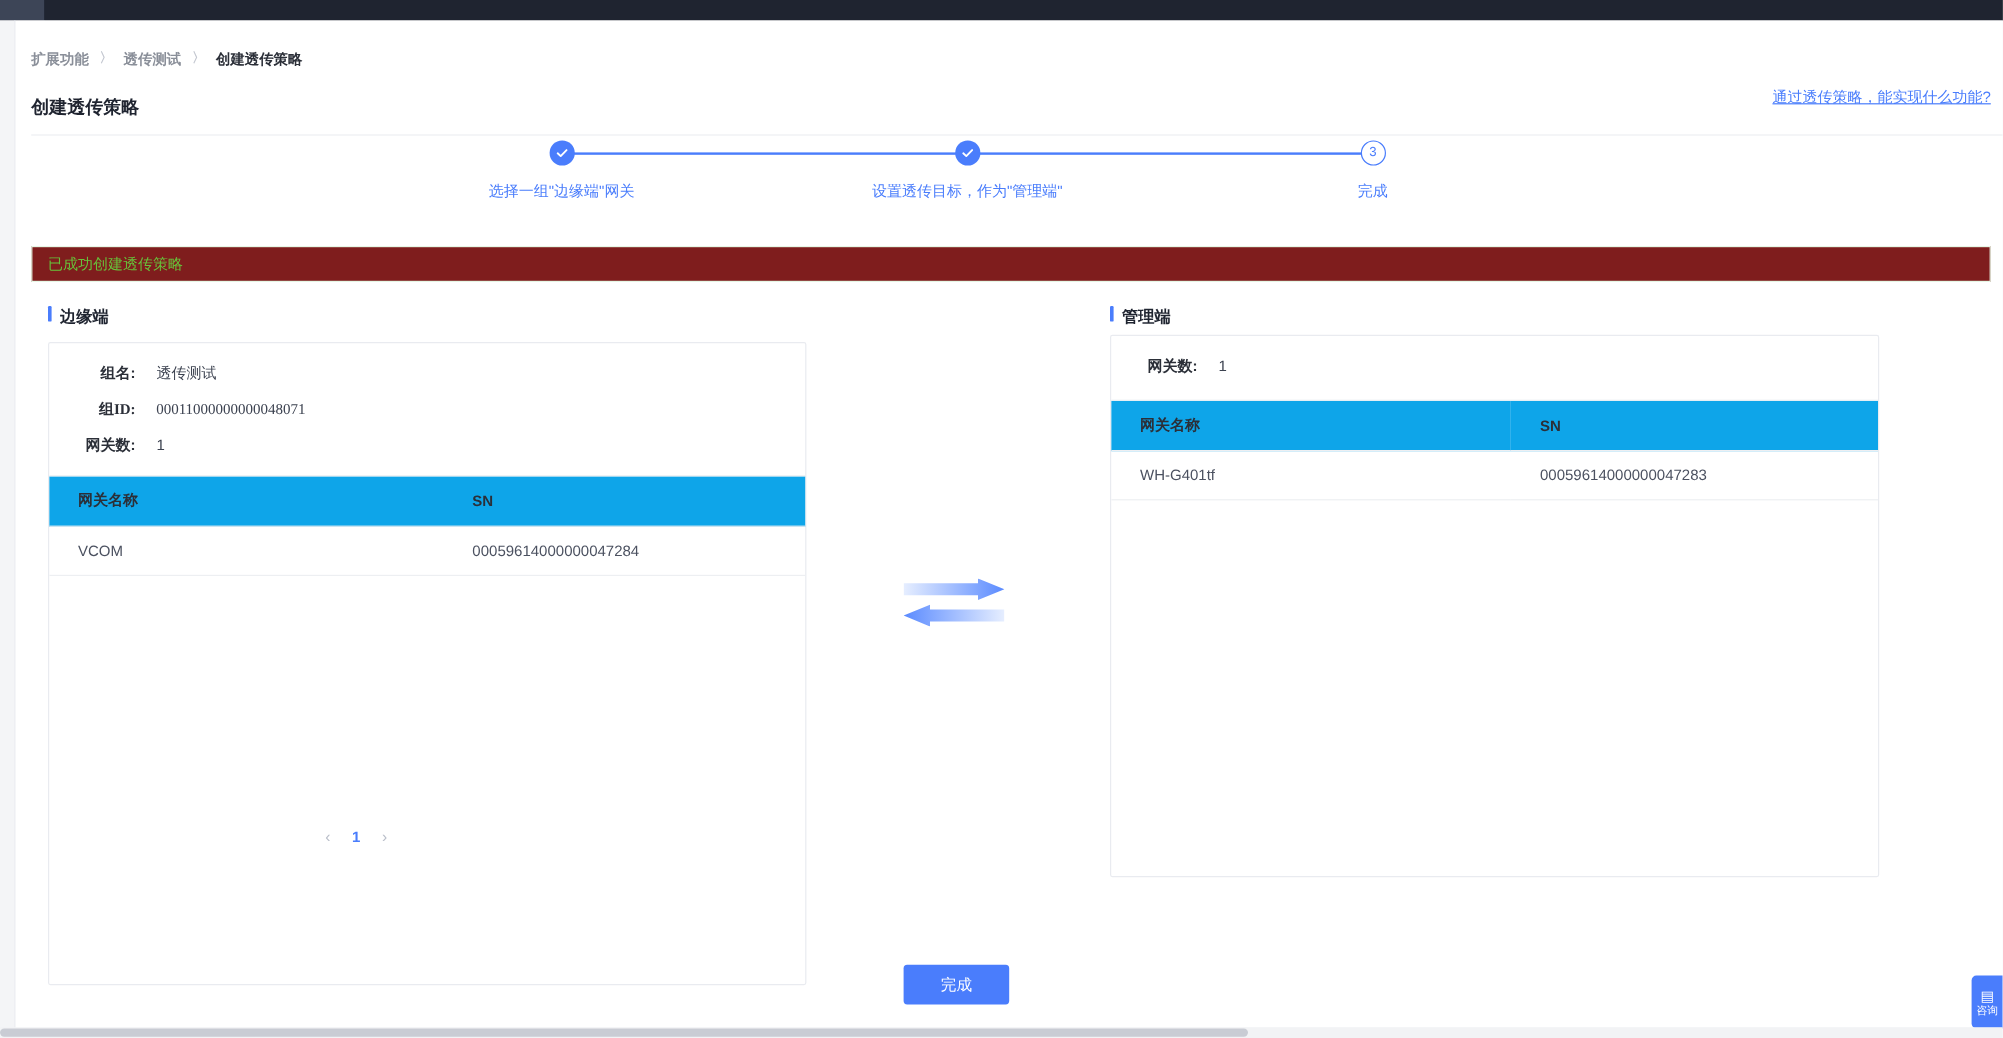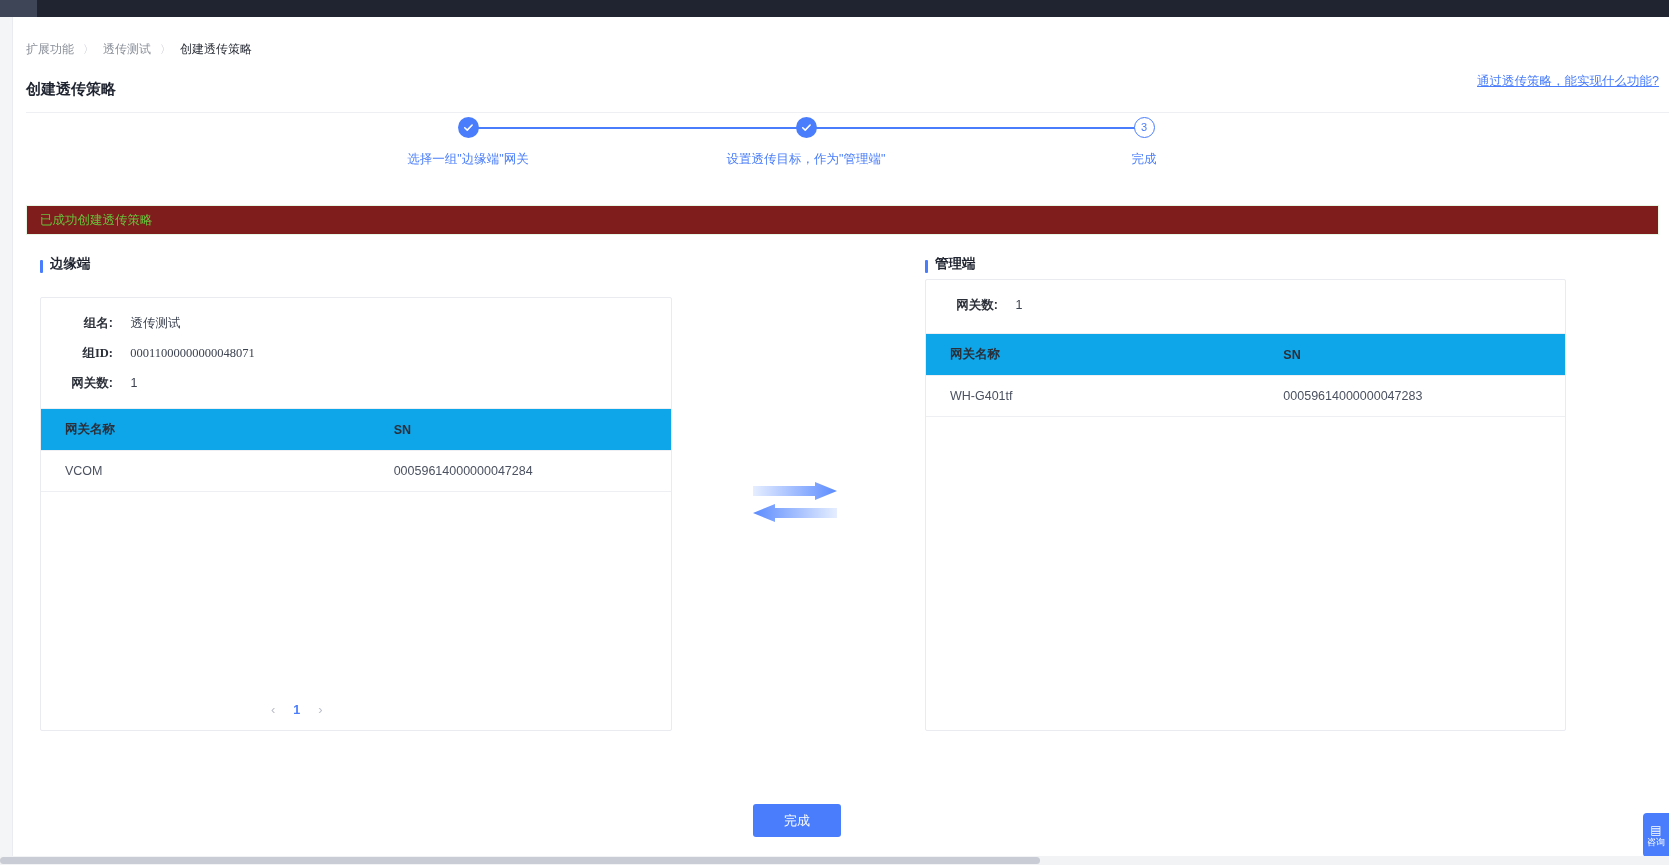--- a/index.html
+++ b/index.html
@@ -29,21 +29,21 @@
   }
 
   .page {
     position:absolute; left:13px; top:17px; right:0; bottom:0;
     background:#ffffff; overflow:hidden;
   }
 
   .breadcrumb {
     position:absolute; left:13px; top:24px;
     font-size:12px; color:#8a8f99; line-height:16px;
-    display:flex; gap:9px;
+    display:flex; gap:9px;font-weight:bold;
   }
   .breadcrumb .crumb { color:#8a8f99; }
   .breadcrumb .crumb.last { color:#2b2f38; }
   .breadcrumb .sep { color:#c2c6cf; font-size:11px; }
 
   .page-title {
     position:absolute; left:13px; top:63px;
     font-size:15px; font-weight:bold; color:#1f2430;
   }
   .help-link {
@@ -79,21 +79,21 @@
   .alert {
     position:absolute; left:13px; right:10px; top:188px; height:30px;
     background:#7f1d1d; border:1px solid #e6f7e6;
     display:flex; align-items:center; padding-left:13px;
     font-size:12.5px; color:#67c23a;
   }
 
   
   .panel-head {
     position:absolute; font-size:13.5px; font-weight:bold; color:#1f2430;
-    display:flex; align-items:flex-end; gap:7px;
+    display:flex; align-items:flex-start; gap:7px;
   }
   .panel-head .bar {
     width:3px; height:13px; background:#4a7dfc; border-radius:1px; display:inline-block;
   }
   .card {
     position:absolute; background:#ffffff; border:1px solid #e9ebf0;
     border-radius:2px; overflow:hidden;
   }
   .kv { position:absolute; font-size:12.5px; color:#3c4250; }
   .kv .k {
@@ -205,21 +205,21 @@
 
     <div class="alert">
       <span>已成功创建透传策略</span>
     </div>
 
     <div class="panel-head" style="left:27px; top:238px;">
       <span class="bar"></span>
       <span>边缘端</span>
     </div>
 
-    <div class="card" style="left:27px; top:280px; width:632px; height:434px;">
+    <div class="card" style="left:27px; top:268px; width:632px; height:536px;">
       <div class="kv" style="left:0; top:17px;">
         <span class="k">组名:</span>
         <span class="v">透传测试</span>
       </div>
       <div class="kv" style="left:0; top:47px;font-family:Liberation Serif, serif;">
         <span class="k">组ID:</span>
         <span class="v">00011000000000048071</span>
       </div>
       <div class="kv" style="left:0; top:77px;">
         <span class="k">网关数:</span>

